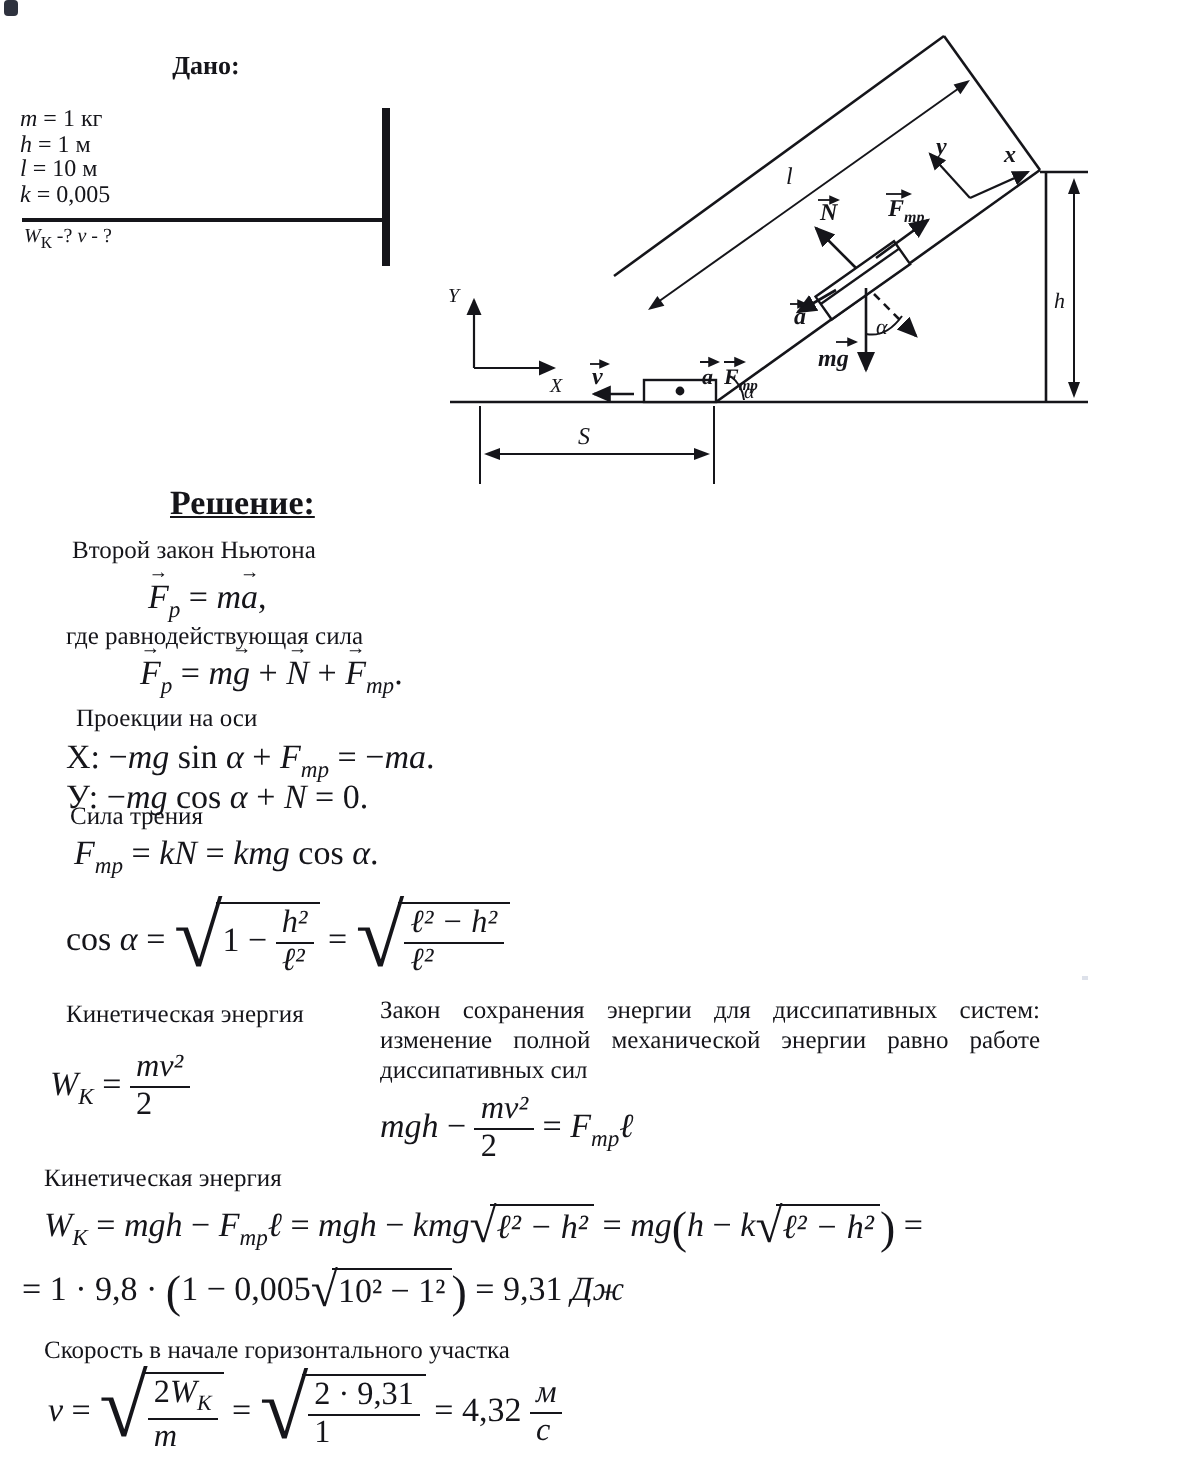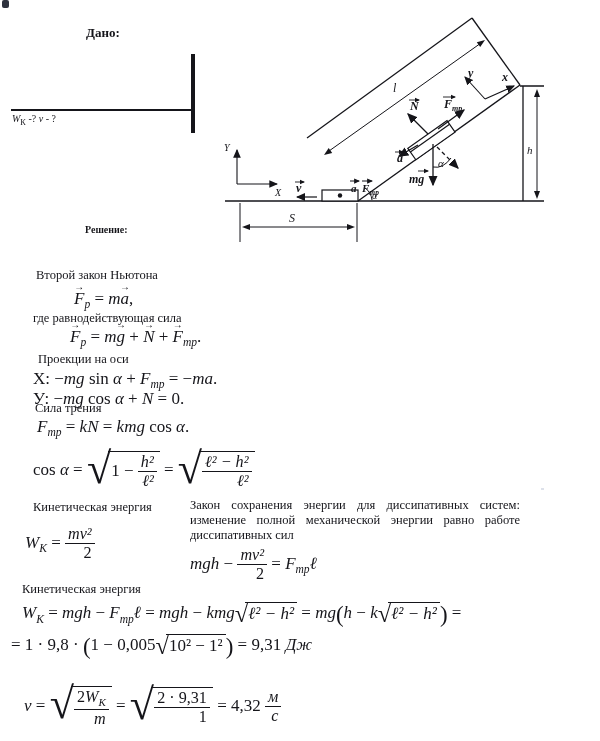--- a/index.html
+++ b/index.html
@@ -13,21 +13,21 @@
   .gl{font-size:12px;line-height:12.5px;white-space:nowrap;}
   .given-box{left:10px;top:53px;width:186px;}
   .given-rule{left:11px;top:109px;width:183px;height:2px;background:#15151a;}
   .given-bar{left:191px;top:54px;width:4px;height:79px;background:#15151a;}
   .fx{position:absolute;font-size:17px;font-style:italic;white-space:nowrap;}
   .fx sub, .txt sub{font-size:0.68em;font-style:italic;}
   .vec{position:relative;display:inline-block;}
   .vec::after{content:"→";position:absolute;left:50%;top:-0.78em;transform:translateX(-50%);
               font-size:0.58em;font-style:normal;}
   .paren{font-style:normal;font-size:1.35em;vertical-align:-0.15em;line-height:1;}
-  .frac{display:inline-flex;flex-direction:column;align-items:flex-end;vertical-align:middle;
+  .frac{display:inline-flex;flex-direction:column;align-items:flex-start;vertical-align:middle;
         line-height:1.12;font-size:0.95em;text-align:center;}
   .frac > .fn{border-bottom:1.2px solid #15151a;padding:0 3px;}
   .frac > .fd{padding:0 3px;}
   .sqrt{display:inline-flex;align-items:flex-start;vertical-align:middle;}
   .sqrt::before{content:"√";font-style:normal;line-height:1;font-size:1.45em;margin-right:-3px;}
   .sqrt.tall::before{font-size:2.6em;margin-top:-0.1em;}
   .sqrt > .sc{border-top:1.4px solid #15151a;padding:1px 3px 0 3px;}
   .par{font-size:12.5px;line-height:14.8px;text-align:justify;font-style:normal;}
   .artifact-line{left:590px;top:0;width:1px;height:491px;background:#e4e7ef;}
   .artifact-dash{left:541px;top:488px;width:12px;height:2px;background:#dde1ea;}
@@ -38,20 +38,26 @@
 <body>
 
 <div class="page">
 
   <div class="abs corner-mark"></div>
   <div class="abs artifact-line"></div>
   <div class="abs artifact-dash"></div>
 
   <div class="abs txt bold" style="left:10px;top:25px;width:186px;text-align:center;font-size:13px;">Дано:</div>
 
+  <div class="abs given-box">
+    <div class="gl"><i>m</i> <span>= 1 кг</span></div>
+    <div class="gl"><i>h</i> <span>= 1 м</span></div>
+    <div class="gl"><i>l</i> <span>= 10 м</span></div>
+    <div class="gl"><i>k</i> <span>= 0,005</span></div>
+  </div>
   <div class="abs given-rule"></div>
   <div class="abs given-bar"></div>
   <div class="abs gl" style="left:12px;top:113px;font-size:10px;">
     <i>W</i><sub>К</sub><span> -? </span><i>v</i><span> - ?</span>
   </div>
 
   <svg class="abs" style="left:205px;top:0px;" width="365" height="250" viewBox="205 0 365 250">
     <defs>
       <marker id="ah" viewBox="0 0 8 8" refX="7" refY="4" markerWidth="8" markerHeight="8" orient="auto">
         <path d="M0,0.5 L8,4 L0,7.5 Z" fill="#15151a"></path>
@@ -143,21 +149,21 @@
       <text x="397" y="162" font-size="12" font-weight="bold" font-style="italic">a</text>
       <text x="409" y="183" font-size="12" font-weight="bold" font-style="italic">mg</text>
       <text x="438" y="167" font-size="11" font-style="italic">α</text>
       <text x="296" y="192" font-size="12" font-weight="bold" font-style="italic">v</text>
       <text x="351" y="192" font-size="11" font-weight="bold" font-style="italic">a</text>
       <text x="362" y="192" font-size="11" font-weight="bold" font-style="italic"><tspan>F</tspan><tspan dy="3" font-size="7.5">тр</tspan></text>
       <text x="372" y="199" font-size="10" font-style="italic">α</text>
     </g>
   </svg>
 
-  <div class="abs txt bold" style="left:85px;top:224px;font-size:10px;">Решение:</div>
+  <div class="abs txt bold" style="left:85px;top:242px;font-size:17px;text-decoration:underline;">Решение:</div>
 
   <div class="abs txt" style="left:36px;top:268px;">Второй закон Ньютона</div>
   <div class="fx" style="left:74px;top:289px;"><span class="it vec">F</span><sub>p</sub><span class="rm"> = </span><span class="it">m</span><span class="it vec">a</span><span class="rm">,</span></div>
 
   <div class="abs txt" style="left:33px;top:311px;">где равнодействующая сила</div>
   <div class="fx" style="left:70px;top:327px;"><span class="it vec">F</span><sub>p</sub><span class="rm"> = </span><span class="it">m</span><span class="it vec">g</span><span class="rm"> + </span><span class="it vec">N</span><span class="rm"> + </span><span class="it vec">F</span><sub>тр</sub><span class="rm">.</span></div>
 
   <div class="abs txt" style="left:38px;top:352px;">Проекции на оси</div>
   <div class="fx" style="left:33px;top:369px;"><span class="rm">X:</span> <span><span class="rm">−</span><span class="it">mg</span><span class="rm"> sin </span><span class="it">α</span><span class="rm"> + </span><span class="it">F</span><sub>тр</sub><span class="rm"> = −</span><span class="it">ma</span><span class="rm">.</span></span></div>
   <div class="fx" style="left:33px;top:389px;"><span class="rm">У:</span> <span><span class="rm">−</span><span class="it">mg</span><span class="rm"> cos </span><span class="it">α</span><span class="rm"> + </span><span class="it">N</span><span class="rm"> = 0.</span></span></div>
@@ -192,20 +198,21 @@
   <div class="abs txt" style="left:22px;top:582px;">Кинетическая энергия</div>
   <div class="fx" style="left:22px;top:602px;text-align:right;"><span class="it">W</span><sub>K</sub><span class="rm"> = </span><span class="it">mgh</span><span class="rm"> − </span><span class="it">F</span><sub>тр</sub><span class="it">ℓ</span><span class="rm"> = </span><span class="it">mgh</span><span class="rm"> − </span><span class="it">kmg</span><span class="sqrt">
         <span class="sc"><span class="it">ℓ² − h²</span></span>
       </span><span class="rm"> = </span><span class="it">mg</span><span class="paren">(</span><span class="it">h</span><span class="rm"> − </span><span class="it">k</span><span class="sqrt">
         <span class="sc"><span class="it">ℓ² − h²</span></span>
       </span><span class="paren">)</span><span class="rm"> =</span></div>
   <div class="fx" style="left:11px;top:634px;"><span class="rm">= 1 · 9,8 · </span><span class="paren">(</span><span class="rm">1 − 0,005</span><span class="sqrt">
         <span class="sc"><span class="rm">10² − 1²</span></span>
       </span><span class="paren">)</span><span class="rm"> = 9,31  </span><span class="it">Дж</span></div>
 
+  <div class="abs txt" style="left:22px;top:668px;">Скорость в начале горизонтального участка</div>
   <div class="fx" style="left:24px;top:686px;"><span class="it">v</span><span class="rm"> = </span><span class="sqrt tall">
         <span class="sc"><span class="frac">
             <span class="fn"><span class="rm">2</span><span class="it">W</span><sub>K</sub></span>
             <span class="fd"><span class="it">m</span></span>
           </span></span>
       </span><span class="rm"> = </span><span class="sqrt tall">
         <span class="sc"><span class="frac">
             <span class="fn"><span class="rm">2 · 9,31</span></span>
             <span class="fd"><span class="rm">1</span></span>
           </span></span>

